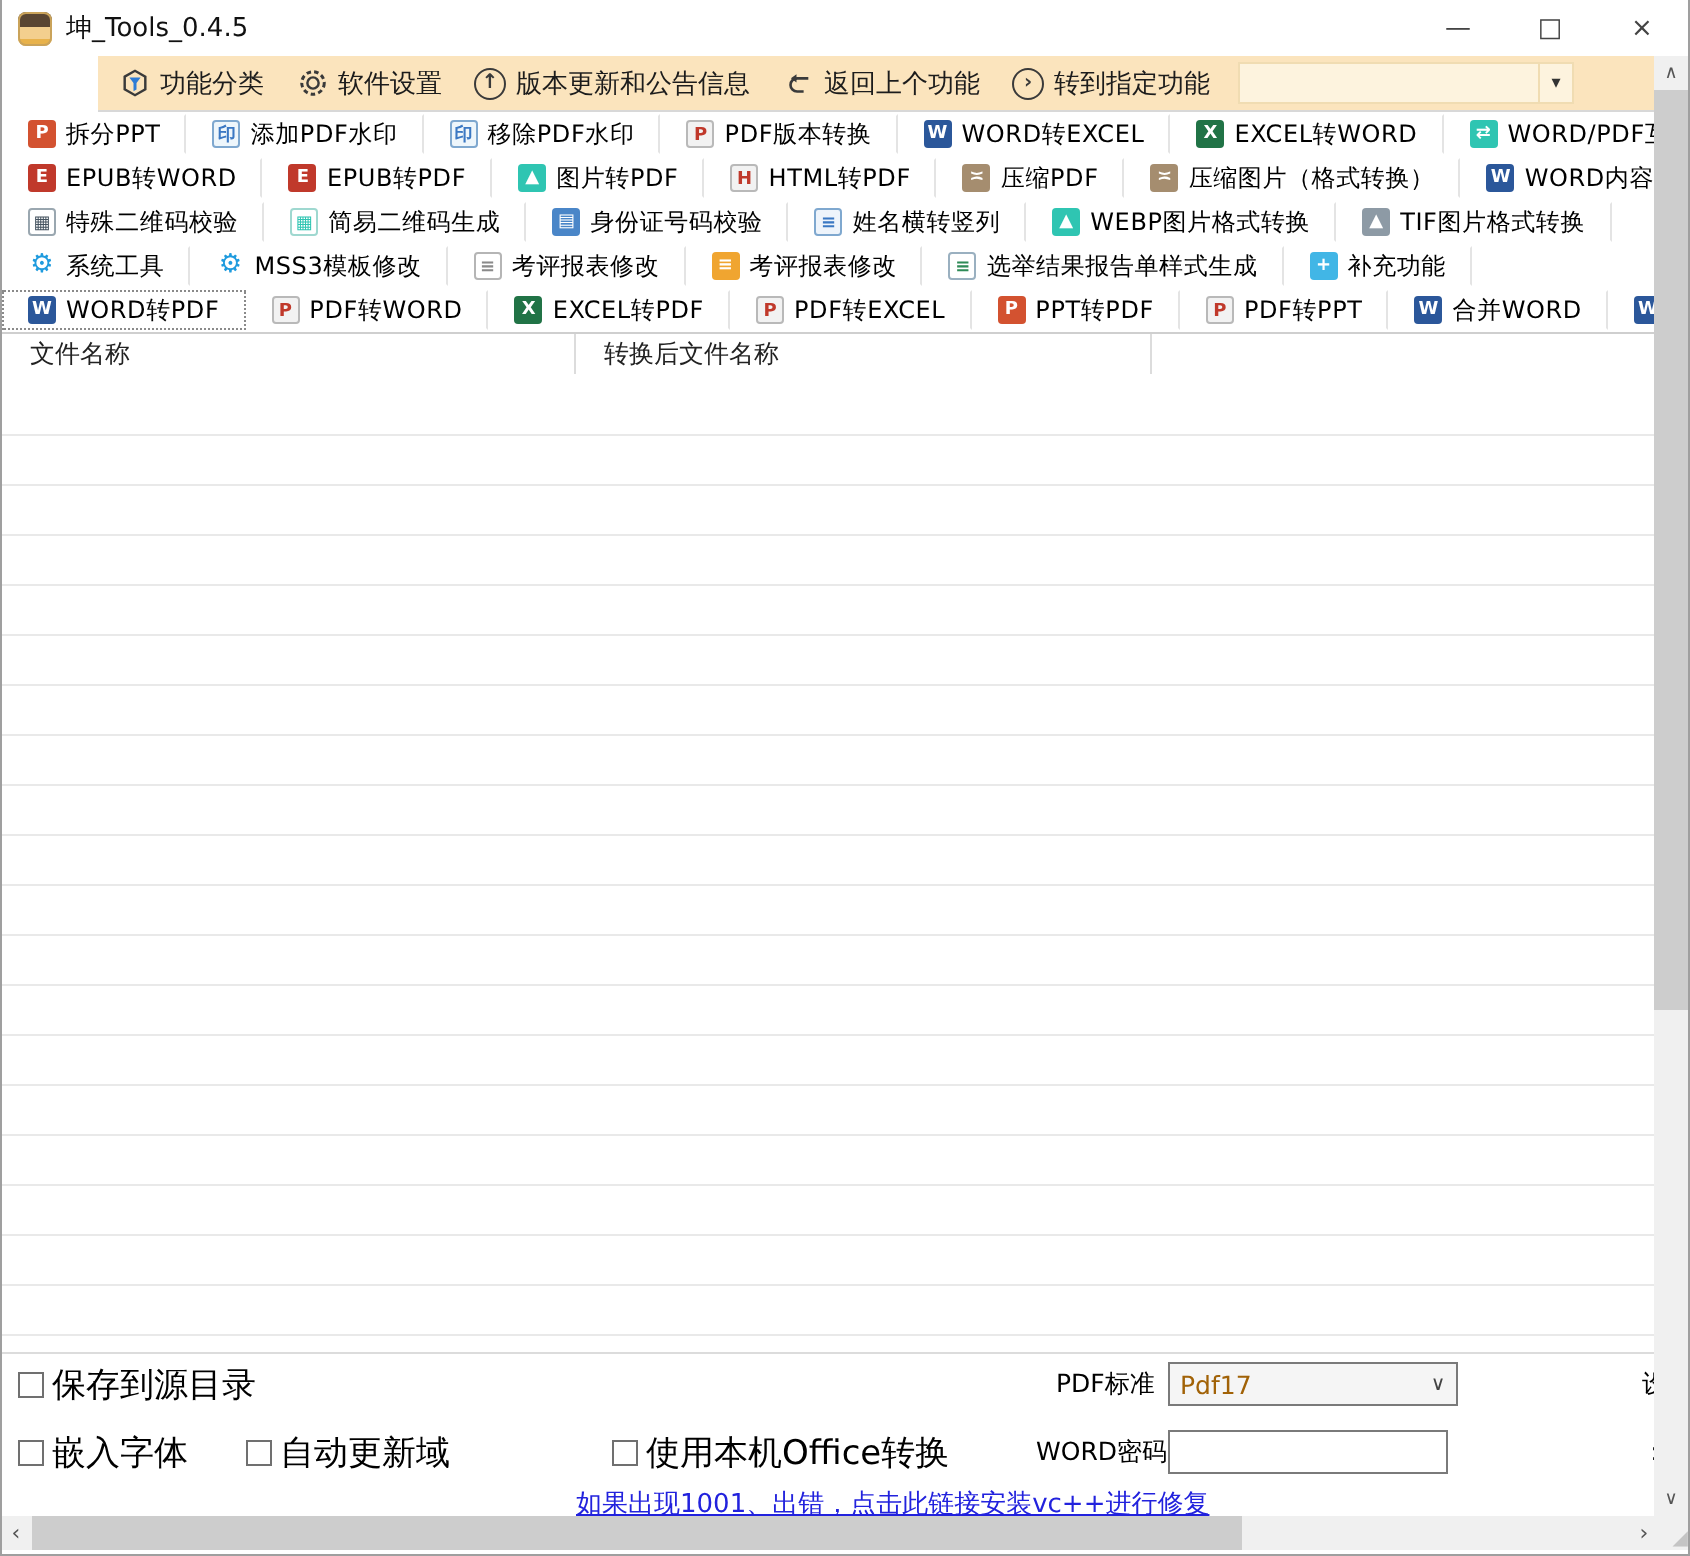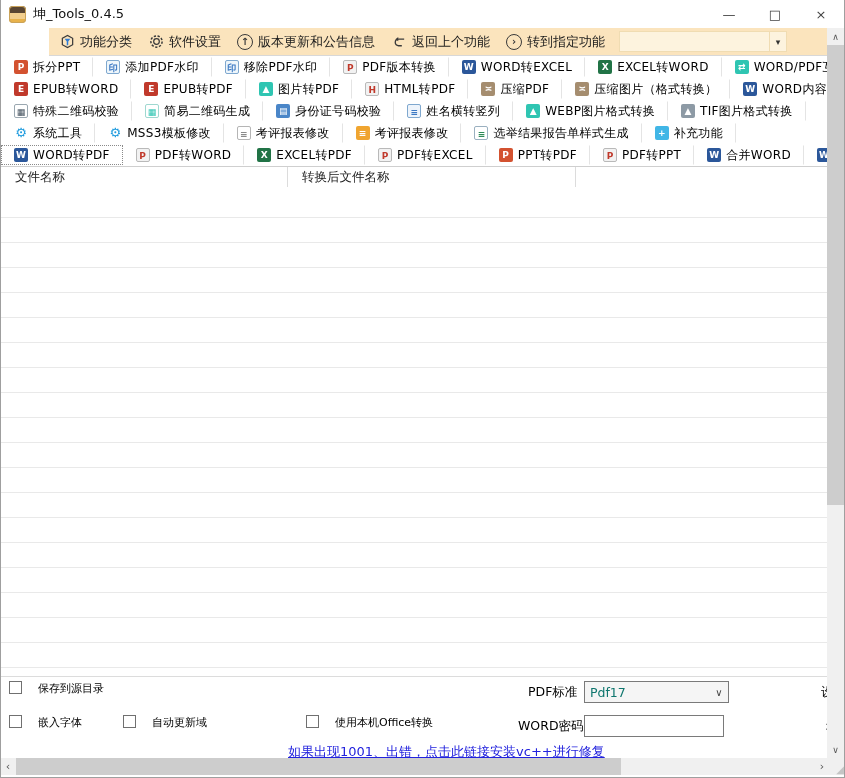--- a/index.html
+++ b/index.html
@@ -37,25 +37,25 @@
   #thead{display:flex;height:26px;align-items:flex-start;}
   .th{font-size:12.5px;color:#222;padding-left:14px;box-sizing:border-box;height:20px;line-height:20px;border-right:1px solid #dcdcdc;}
   .th:nth-child(1){width:287px;}
   .th:nth-child(2){width:288px;}
   .th:nth-child(3){flex:1;border-right:none;}
   .tr{height:24px;border-bottom:1px solid #e9e9e9;}
 
   
   .opt-row{position:absolute;left:0;width:828px;height:22px;}
   #opt1{top:681px;} #opt2{top:715px;}
-  .cb-item{position:absolute;top:0;height:22px;display:flex;gap:16px;font-size:11px;color:#000;white-space:nowrap;}
+  .cb-item{position:absolute;top:0;height:22px;display:flex;align-items:center;gap:4px;font-size:17px;color:#000;white-space:nowrap;}
   .cb-box{width:13px;height:13px;border:1px solid #707070;background:#fff;box-sizing:border-box;flex:0 0 auto;}
   .opt-label{position:absolute;top:0;height:22px;display:flex;align-items:center;font-size:12.5px;color:#000;white-space:nowrap;}
   #pdf-std-combo{position:absolute;left:583px;top:0;width:145px;height:22px;border:1px solid #7a7a7a;background:#f5f5f5;display:flex;align-items:center;box-sizing:border-box;}
-  #pdf-std-combo .val{flex:1;padding-left:5px;font-size:12.5px;color:#0f766e;}
+  #pdf-std-combo .val{flex:1;padding-left:5px;font-size:12.5px;color:#a16207;}
   #pdf-std-combo .arrow{width:18px;text-align:center;font-size:10px;color:#444;}
   #word-pass-input{position:absolute;left:583px;top:0;width:140px;height:22px;border:1px solid #7a7a7a;background:#fff;box-sizing:border-box;font-size:12.5px;padding:0 4px;outline:none;font-family:inherit;}
   .clip-txt{position:absolute;left:820px;top:0;height:22px;display:flex;align-items:center;font-size:12.5px;color:#000;white-space:nowrap;overflow:hidden;width:14px;}
 
   
   #footer-link{position:absolute;left:287px;top:743px;font-size:13px;color:#2222dd;text-decoration:underline;white-space:nowrap;}
 
   
   #vscroll{position:absolute;right:0;top:28px;width:17px;height:730px;background:#f0f0f0;z-index:9;}
   #vscroll .arr{position:absolute;left:0;width:17px;height:17px;display:flex;align-items:center;justify-content:center;font-size:9px;color:#555;}

